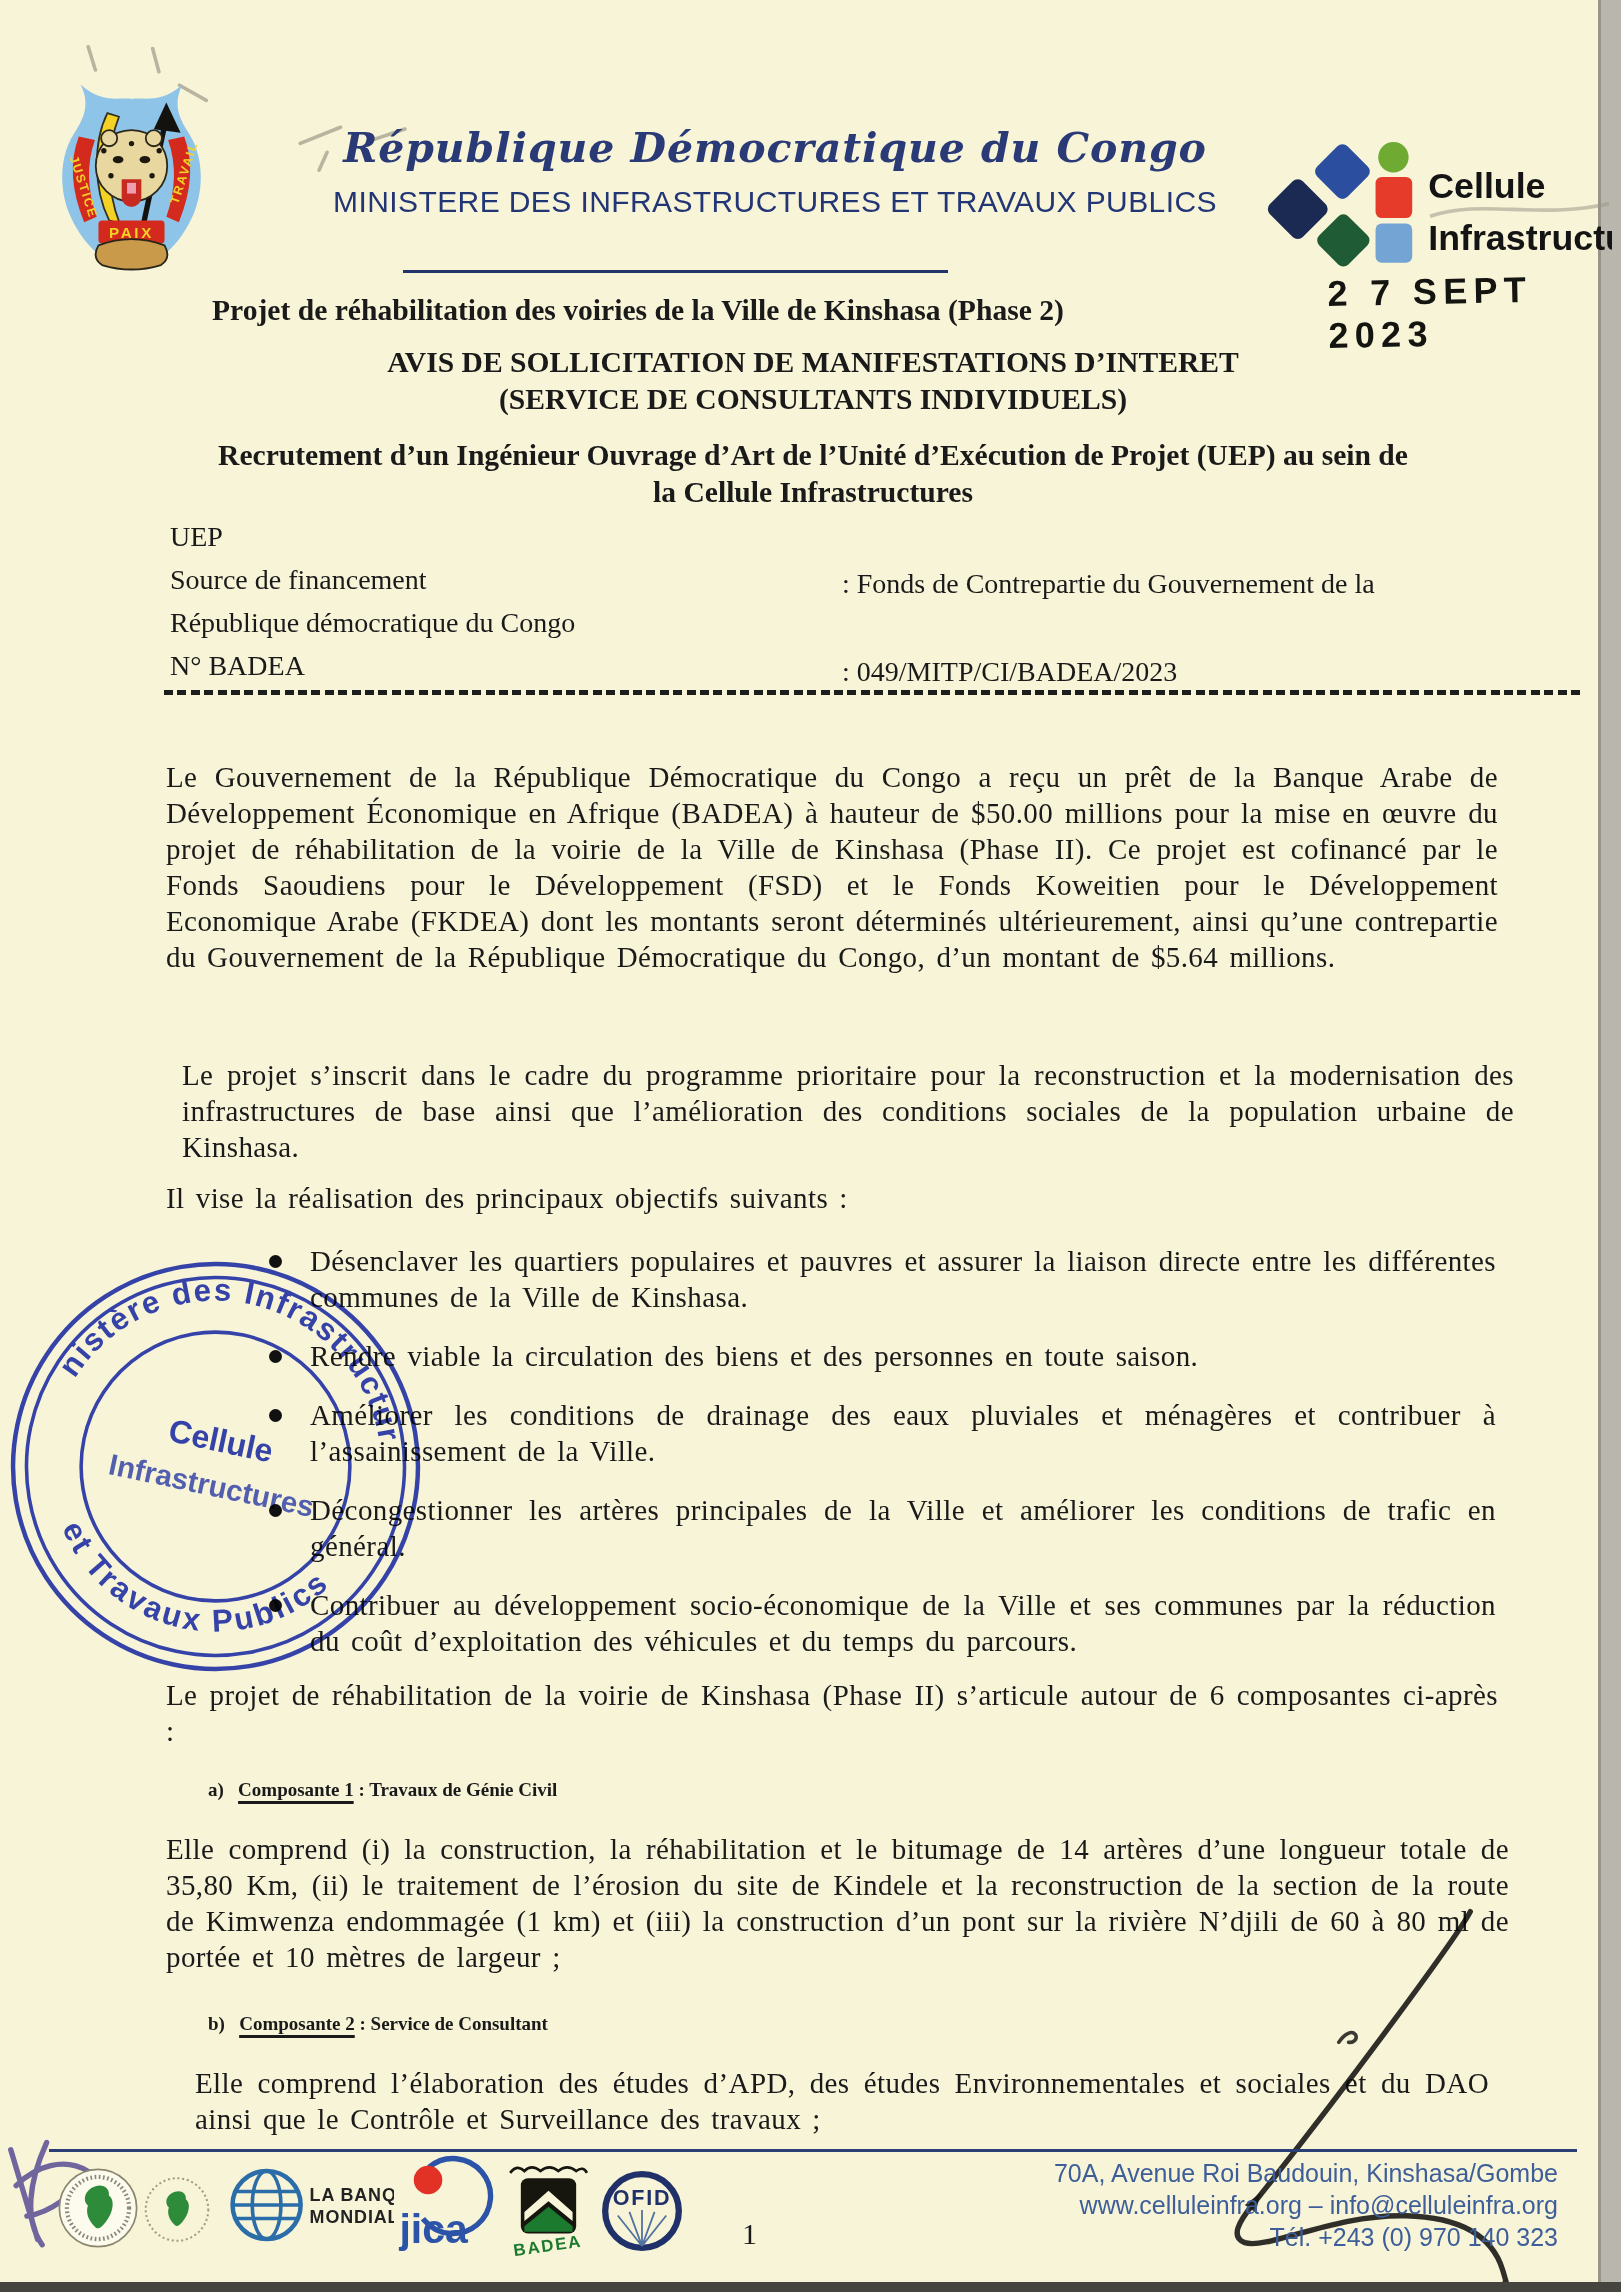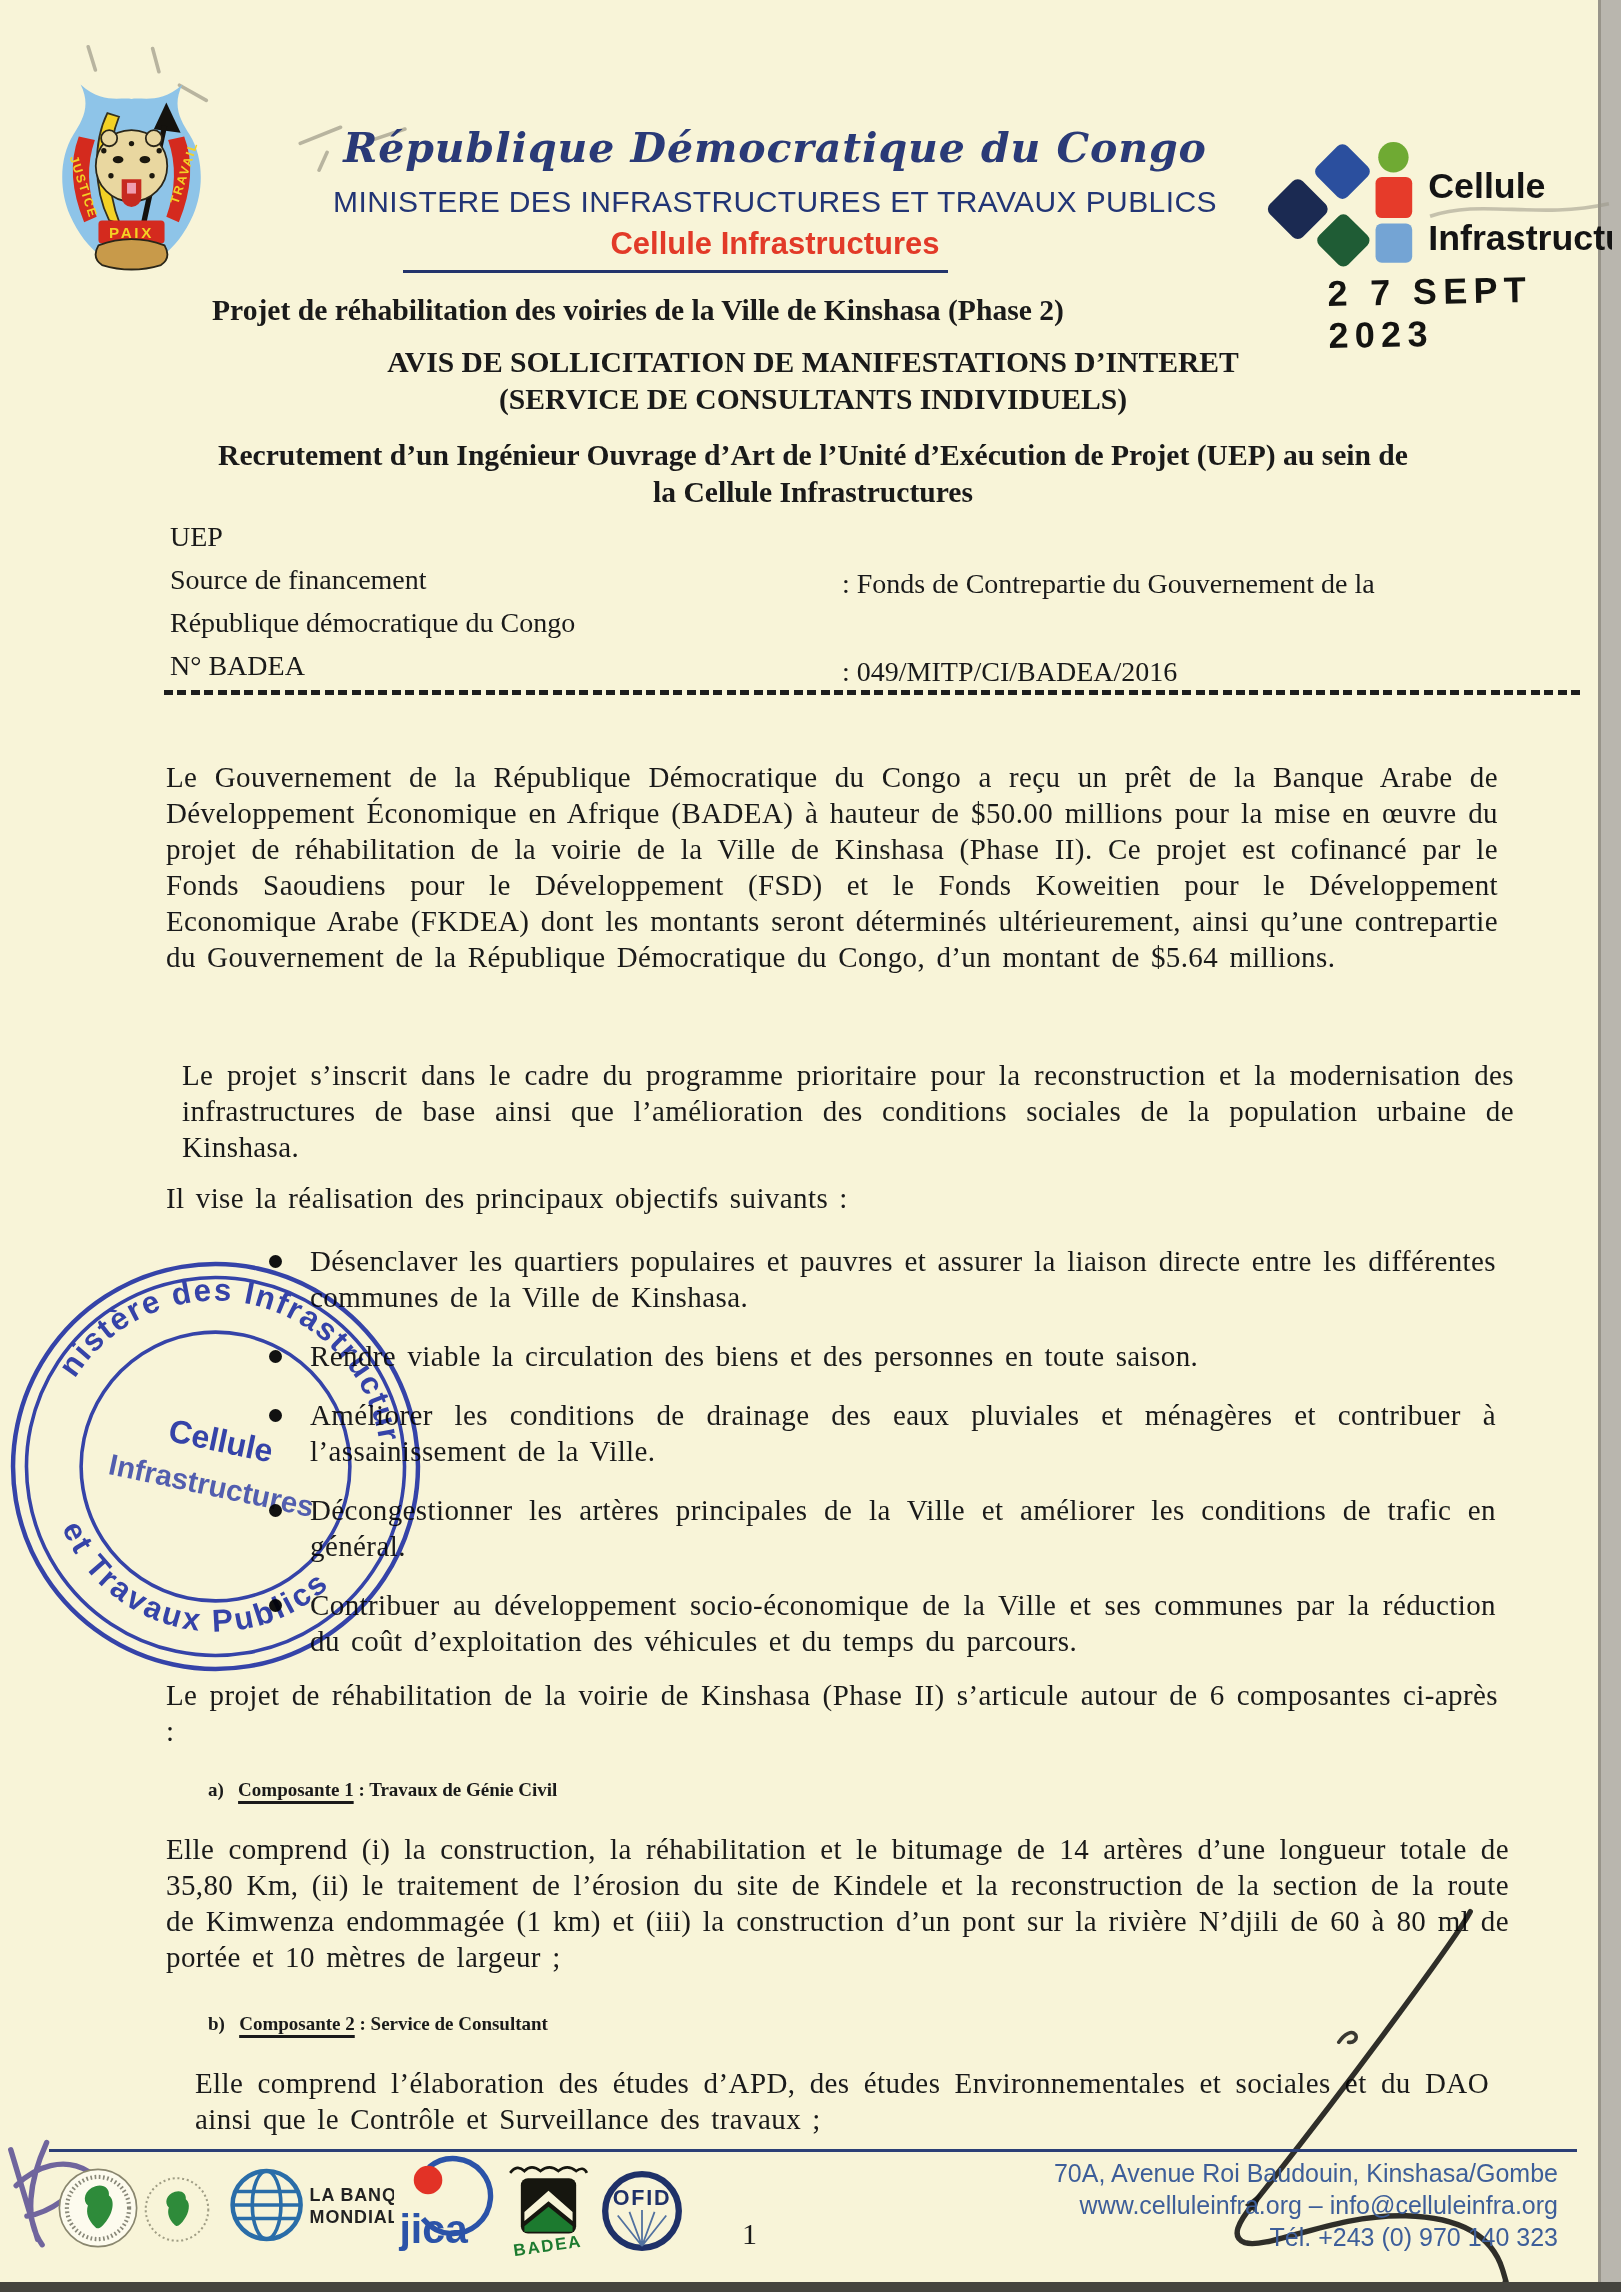--- a/index.html
+++ b/index.html
@@ -74,21 +74,20 @@
     <text transform="rotate(72 34 112)" x="6" y="118" font-family="Liberation Sans,sans-serif" font-size="14" font-weight="bold" fill="#f3d125" letter-spacing="2">JUSTICE</text>
     <text transform="rotate(-72 144 112)" x="116" y="118" font-family="Liberation Sans,sans-serif" font-size="14" font-weight="bold" fill="#f3d125" letter-spacing="2">TRAVAIL</text>
     <rect x="52" y="158" width="74" height="26" rx="4" fill="#d42a1e"></rect>
     <text x="89" y="178" text-anchor="middle" font-family="Liberation Sans,sans-serif" font-size="17" font-weight="bold" fill="#f3d125" letter-spacing="3">PAIX</text>
     <path d="M52,186 q37,-14 74,0 q8,14 -4,22 q-33,10 -66,0 q-12,-8 -4,-22 Z" fill="#c89a4a" stroke="#2a2619" stroke-width="2"></path>
   </svg>
 
   <div class="abs center" style="left:224px;top:124px;width:1102px;">
     <div class="script-title">République Démocratique du Congo</div>
     <div class="ministry" style="margin-top:12.5px;">MINISTERE DES  INFRASTRUCTURES ET TRAVAUX PUBLICS</div>
-    <div class="cellule-red" style="margin-top:7.2px;">Cellule Infrastructures</div>
   </div>
   <div class="header-rule"></div>
 
   <svg class="abs" style="left:1258px;top:134px;" width="354" height="152" viewBox="0 0 395 170">
     <rect x="18" y="58" width="52" height="52" rx="8" transform="rotate(45 44 84)" fill="#1b2a52"></rect>
     <rect x="70" y="18" width="48" height="48" rx="8" transform="rotate(45 94 42)" fill="#2b4f9e"></rect>
     <rect x="72" y="96" width="46" height="46" rx="8" transform="rotate(45 95 119)" fill="#1f5c35"></rect>
     <circle cx="151" cy="26" r="17" fill="#6faa33"></circle>
     <rect x="131" y="48" width="41" height="46" rx="7" fill="#e63b2a"></rect>
     <rect x="131" y="100" width="41" height="44" rx="7" fill="#74a4d4"></rect>
@@ -104,21 +103,21 @@
   <div class="abs serif-b center" style="left:166px;top:383px;width:1294px;">(SERVICE DE CONSULTANTS INDIVIDUELS)</div>
 
   <div class="abs serif-b center" style="left:166px;top:476px;width:1294px;">la Cellule Infrastructures</div>
   <div class="abs serif-b center" style="left:166px;top:439px;width:1294px;">Recrutement d’un Ingénieur Ouvrage d’Art de l’Unité d’Exécution de Projet (UEP) au sein de</div>
 
   <div class="abs meta-line" style="left:170px;top:521px;">UEP</div>
   <div class="abs meta-line" style="left:170px;top:564px;">Source de financement</div>
   <div class="abs meta-line" style="left:842px;top:568px;">: Fonds de Contrepartie du Gouvernement de la</div>
   <div class="abs meta-line" style="left:170px;top:607px;">République démocratique du Congo</div>
   <div class="abs meta-line" style="left:170px;top:650px;">N° BADEA</div>
-  <div class="abs meta-line" style="left:842px;top:656px;">: 049/MITP/CI/BADEA/2016</div>
+  <div class="abs meta-line" style="left:842px;top:656px;">: 049/MITP/CI/BADEA/2023</div>
 
   <div class="dashes"></div>
 
   <div class="abs body-text" style="left:166px;top:759px;width:1332px;">Le Gouvernement de la République Démocratique du Congo a reçu un prêt de la Banque Arabe de Développement Économique en Afrique (BADEA) à hauteur de $50.00 millions pour la mise en œuvre du projet de réhabilitation de la voirie de la Ville de Kinshasa (Phase II). Ce projet est cofinancé par le Fonds Saoudiens pour le Développement (FSD) et le Fonds Koweitien pour le Développement Economique Arabe (FKDEA) dont les montants seront déterminés ultérieurement, ainsi qu’une contrepartie du Gouvernement de la République Démocratique du Congo, d’un montant de $5.64 millions.</div>
   <div class="abs body-text" style="left:166px;top:1057px;width:1332px;margin-left:16px;">Le projet s’inscrit dans le cadre du programme prioritaire pour la reconstruction et la modernisation des infrastructures de base ainsi que l’amélioration des conditions sociales de la population urbaine de Kinshasa.</div>
   <div class="abs body-text" style="left:166px;top:1180px;width:1332px;">Il vise la réalisation des principaux objectifs suivants :</div>
 
   <ul class="objectives abs body-text" style="left:267px;top:1243px;width:1229px;">
     <li>Désenclaver les quartiers populaires et pauvres et assurer la liaison directe entre les différentes communes de la Ville de Kinshasa.</li>
     <li>Rendre viable la circulation des biens et des personnes en toute saison.</li>

